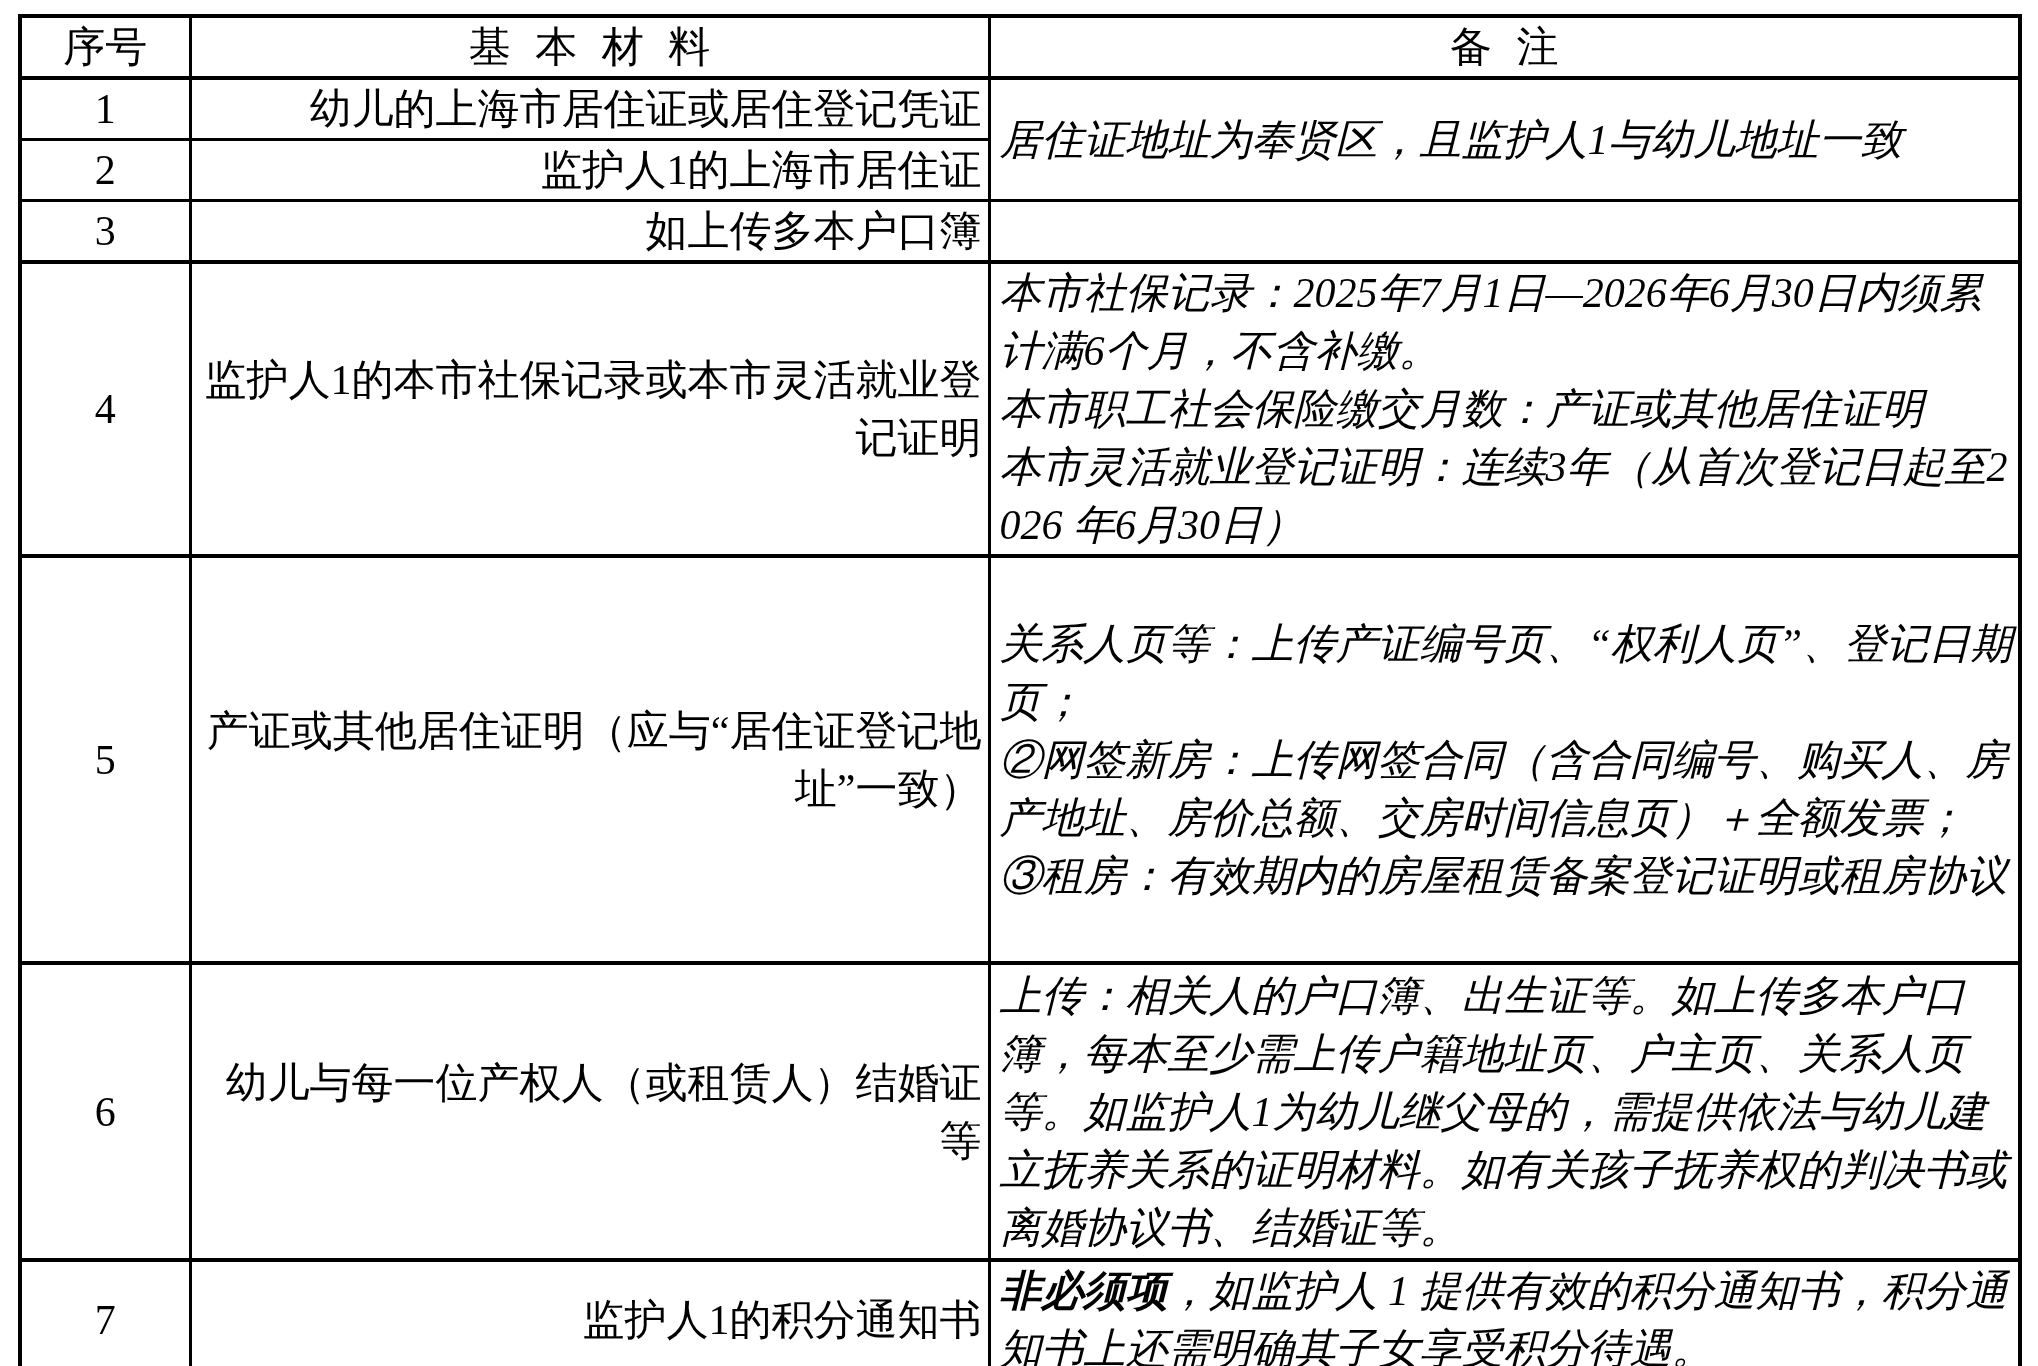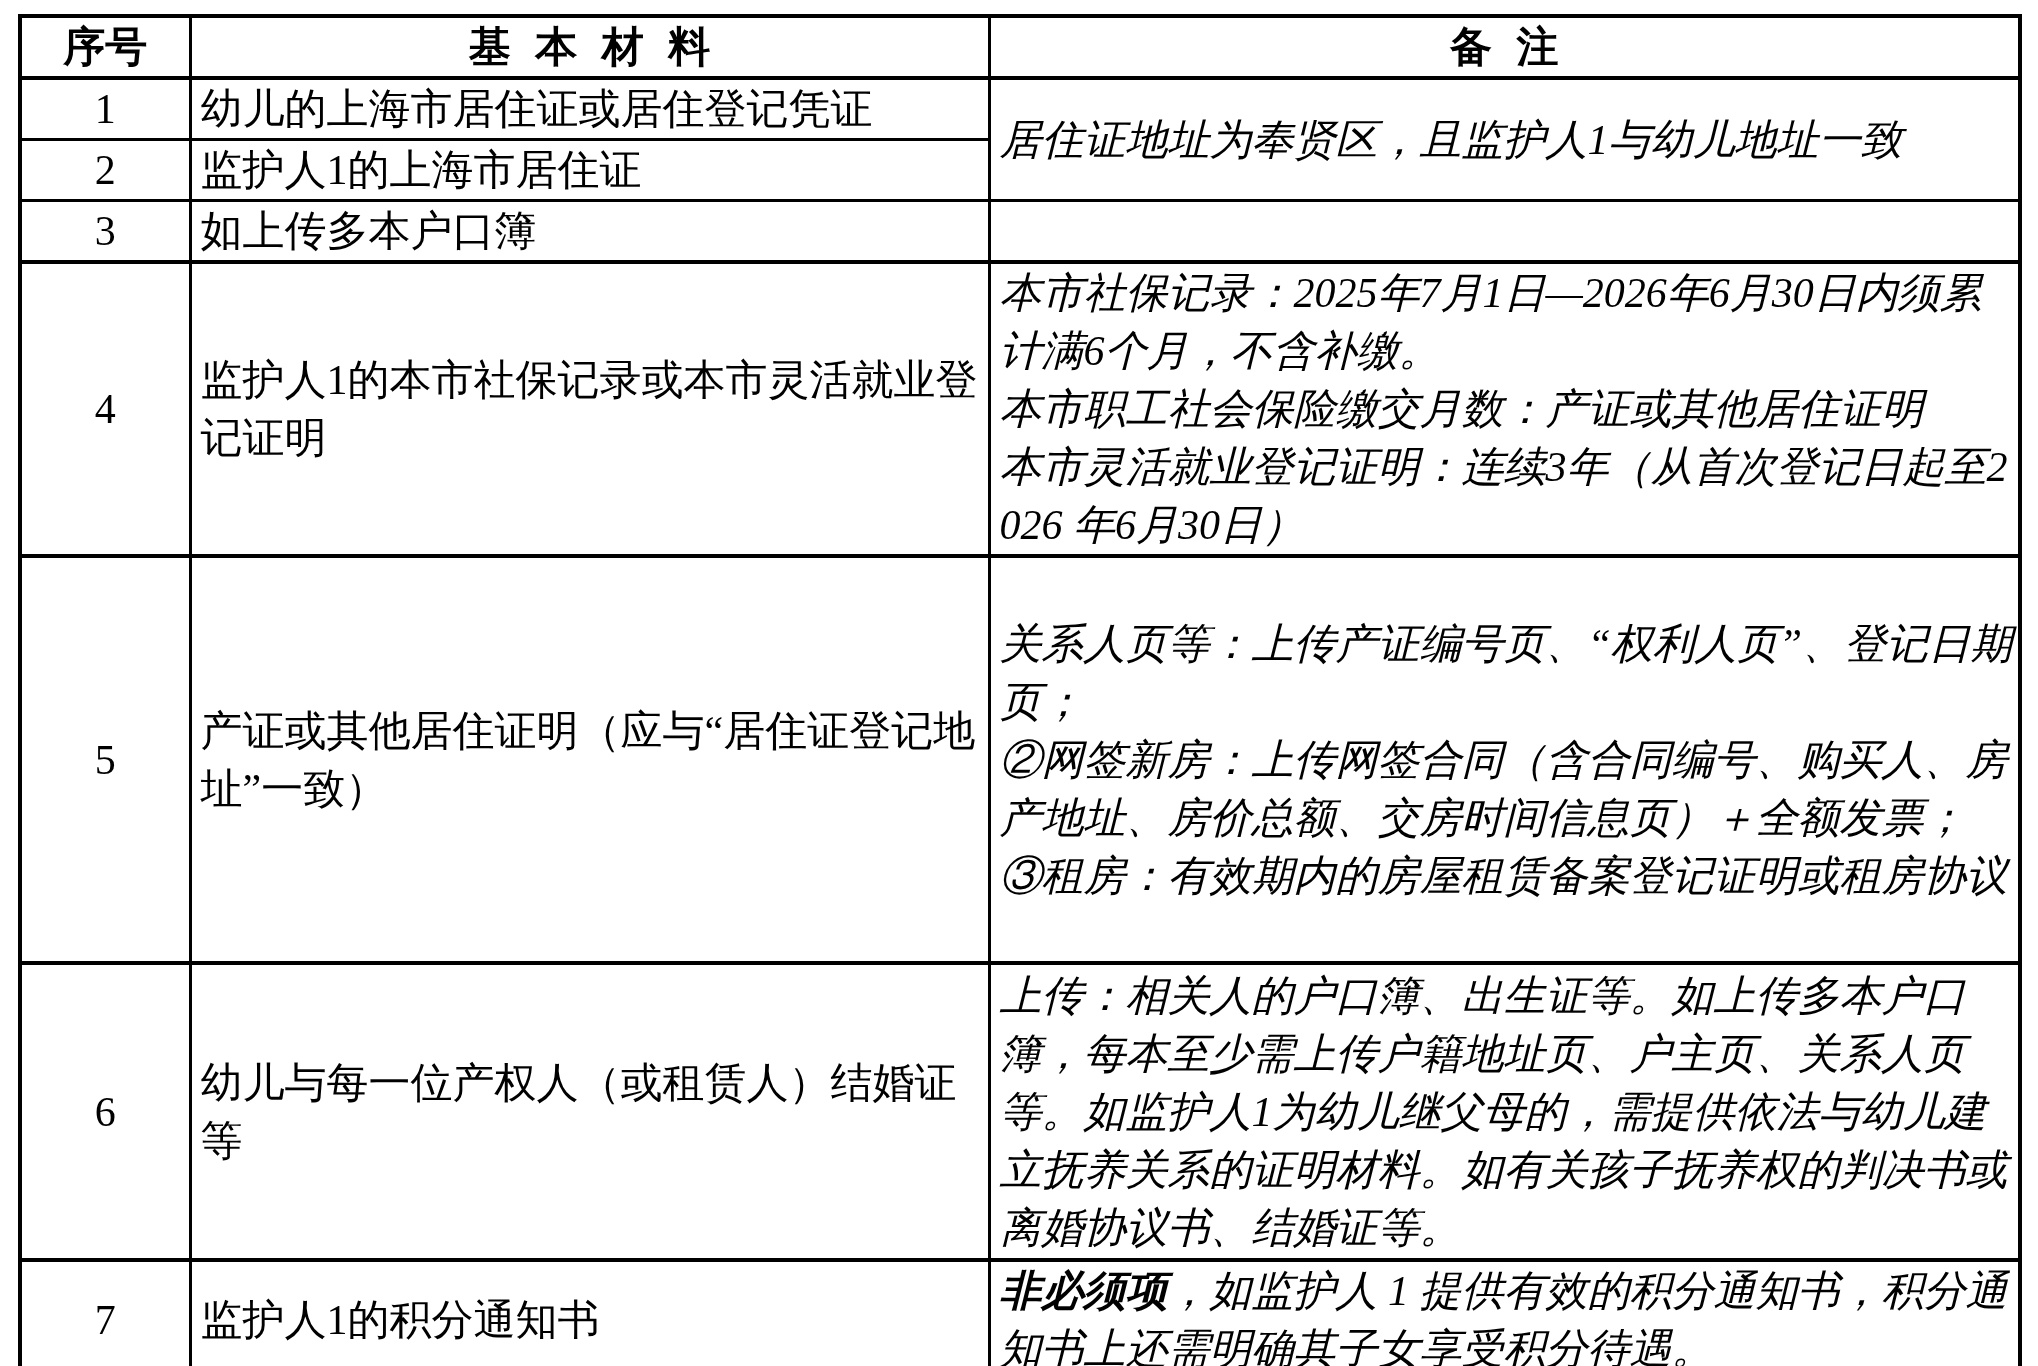--- a/index.html
+++ b/index.html
@@ -22,31 +22,31 @@
   }
   .doc-table td, .doc-table th {
     border: 3px solid #000000;
     font-size: 42px;
     line-height: 58px;
     vertical-align: middle;
     overflow: hidden;
     word-break: break-all;
   }
   .doc-table th {
-    font-weight: bold;
+    font-weight: normal;
     word-spacing: 14px;
     padding: 0;
   }
   tr.section-top td { border-top-width: 4px; }
   td.num-cell {
     text-align: center;
     padding: 0;
   }
   td.material-cell {
-    text-align: left;
+    text-align: right;
     padding: 0 6px 0 9px;
     margin-left: 40px;
   }
   td.note-cell {
     text-align: left;
     padding: 0 4px 0 9px;
     white-space: pre-line;
     font-style: italic;
   }
   td.note-cell .bold-run { font-weight: bold; }

